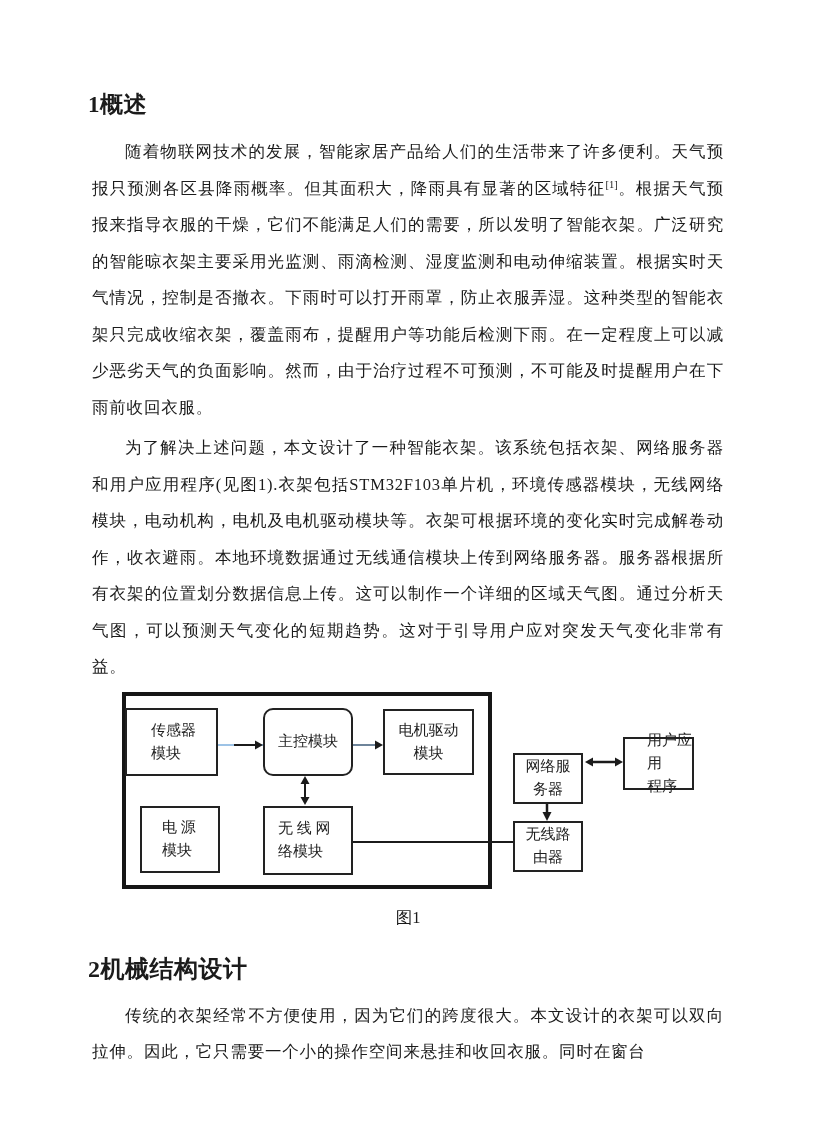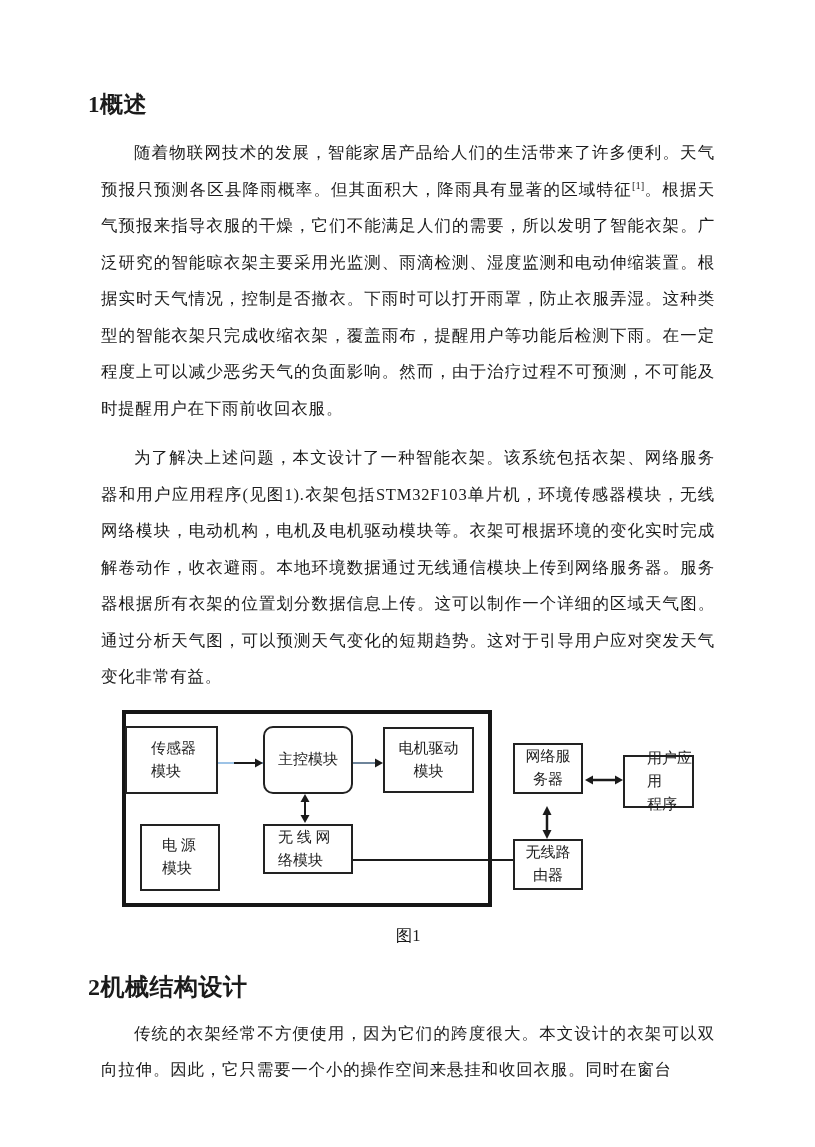--- a/index.html
+++ b/index.html
@@ -31,21 +31,21 @@
     line-height: 34px;
     margin: 21px 0 12px 0;
     letter-spacing: 0.5px;
   }
   p.body-para {
     font-size: 16.5px;
     line-height: 36.5px;
     letter-spacing: 0.8px;
     text-align: justify;
     text-indent: 2em;
-    margin: 13px;
+    margin: 4px;
   }
   p.body-para.last { margin-top: 4px; }
   sup.cite-ref {
     font-size: 10.5px;
     vertical-align: super;
     line-height: 0;
     letter-spacing: 0;
   }
   
   .figure {
@@ -145,24 +145,24 @@
 模块</div>
 
       <div class="dbox center" style="left:175px; top:17px; width:90px; height:68px;border-radius:10px;">主控模块</div>
 
       <div class="dbox center" style="left:295px; top:18px; width:91px; height:66px;">电机驱动
 模块</div>
 
       <div class="dbox left" style="left:52px; top:115px; width:80px; height:67px; padding-left:20px;">电 源
 模块</div>
 
-      <div class="dbox left" style="left:175px; top:115px; width:90px; height:50px; padding-left:13px;">无 线 网
+      <div class="dbox left" style="left:175px; top:115px; width:90px; height:69px; padding-left:13px;">无 线 网
 络模块</div>
 
-      <div class="dbox center" style="left:425px; top:34px; width:70px; height:51px;">网络服
+      <div class="dbox center" style="left:425px; top:62px; width:70px; height:51px;">网络服
 务器</div>
 
       <div class="dbox left" style="left:535px; top:46px; width:71px; height:53px; padding-left:22px;">用户应用
 程序</div>
 
       <div class="dbox center" style="left:425px; top:130px; width:70px; height:51px;">无线路
 由器</div>
     </div>
 
     <div class="caption">图1</div>

